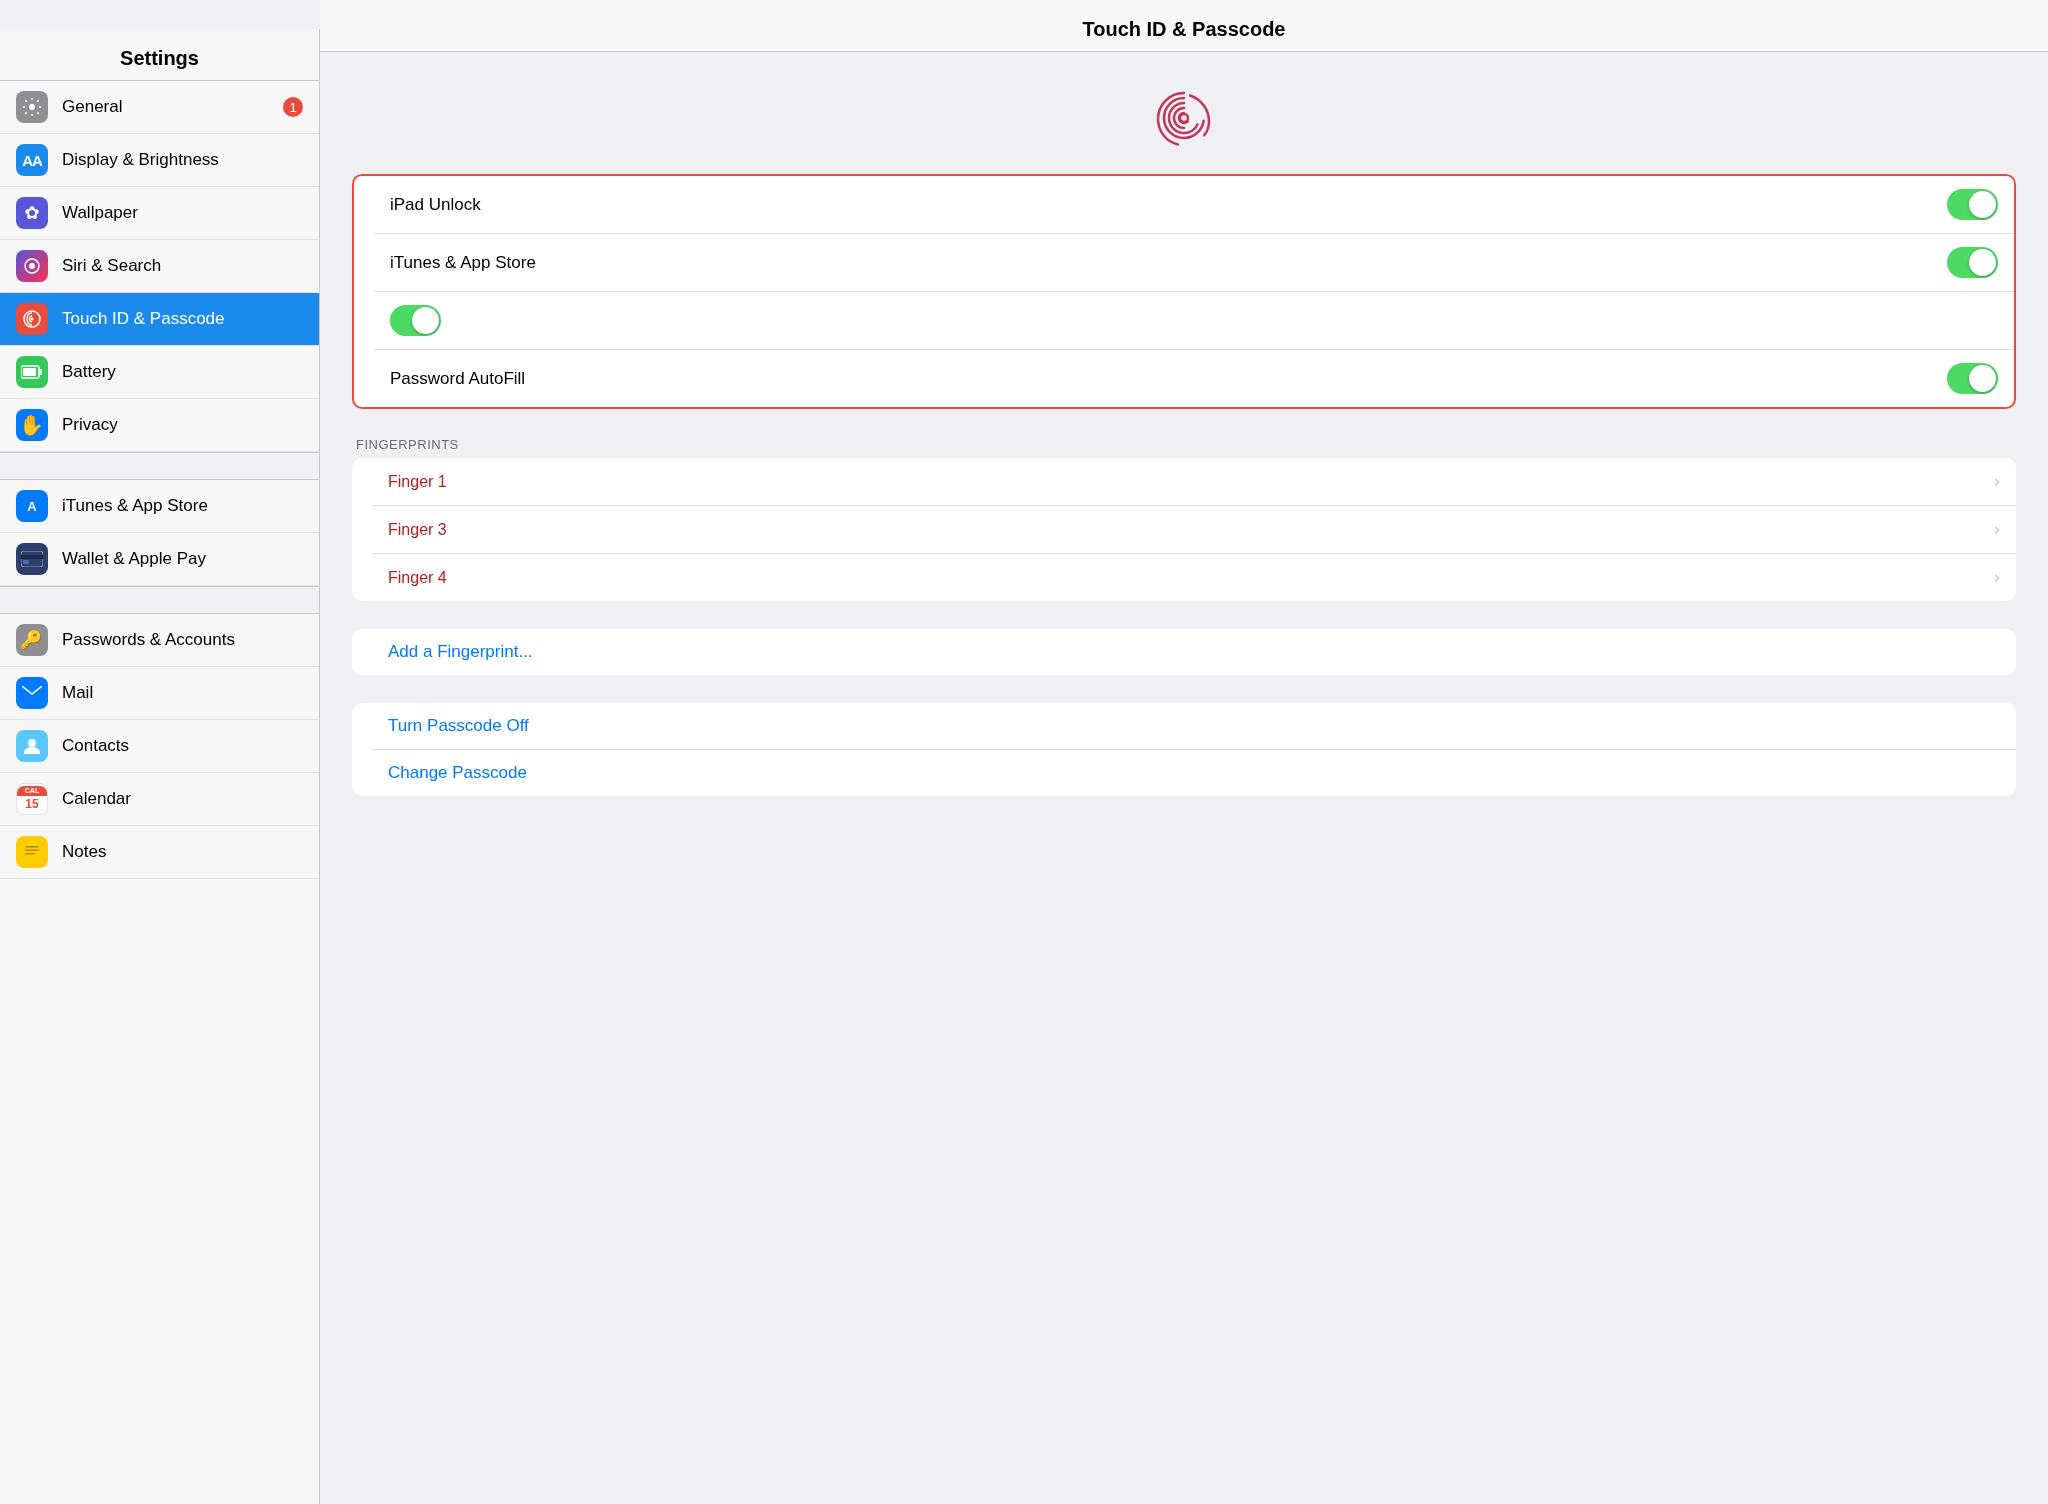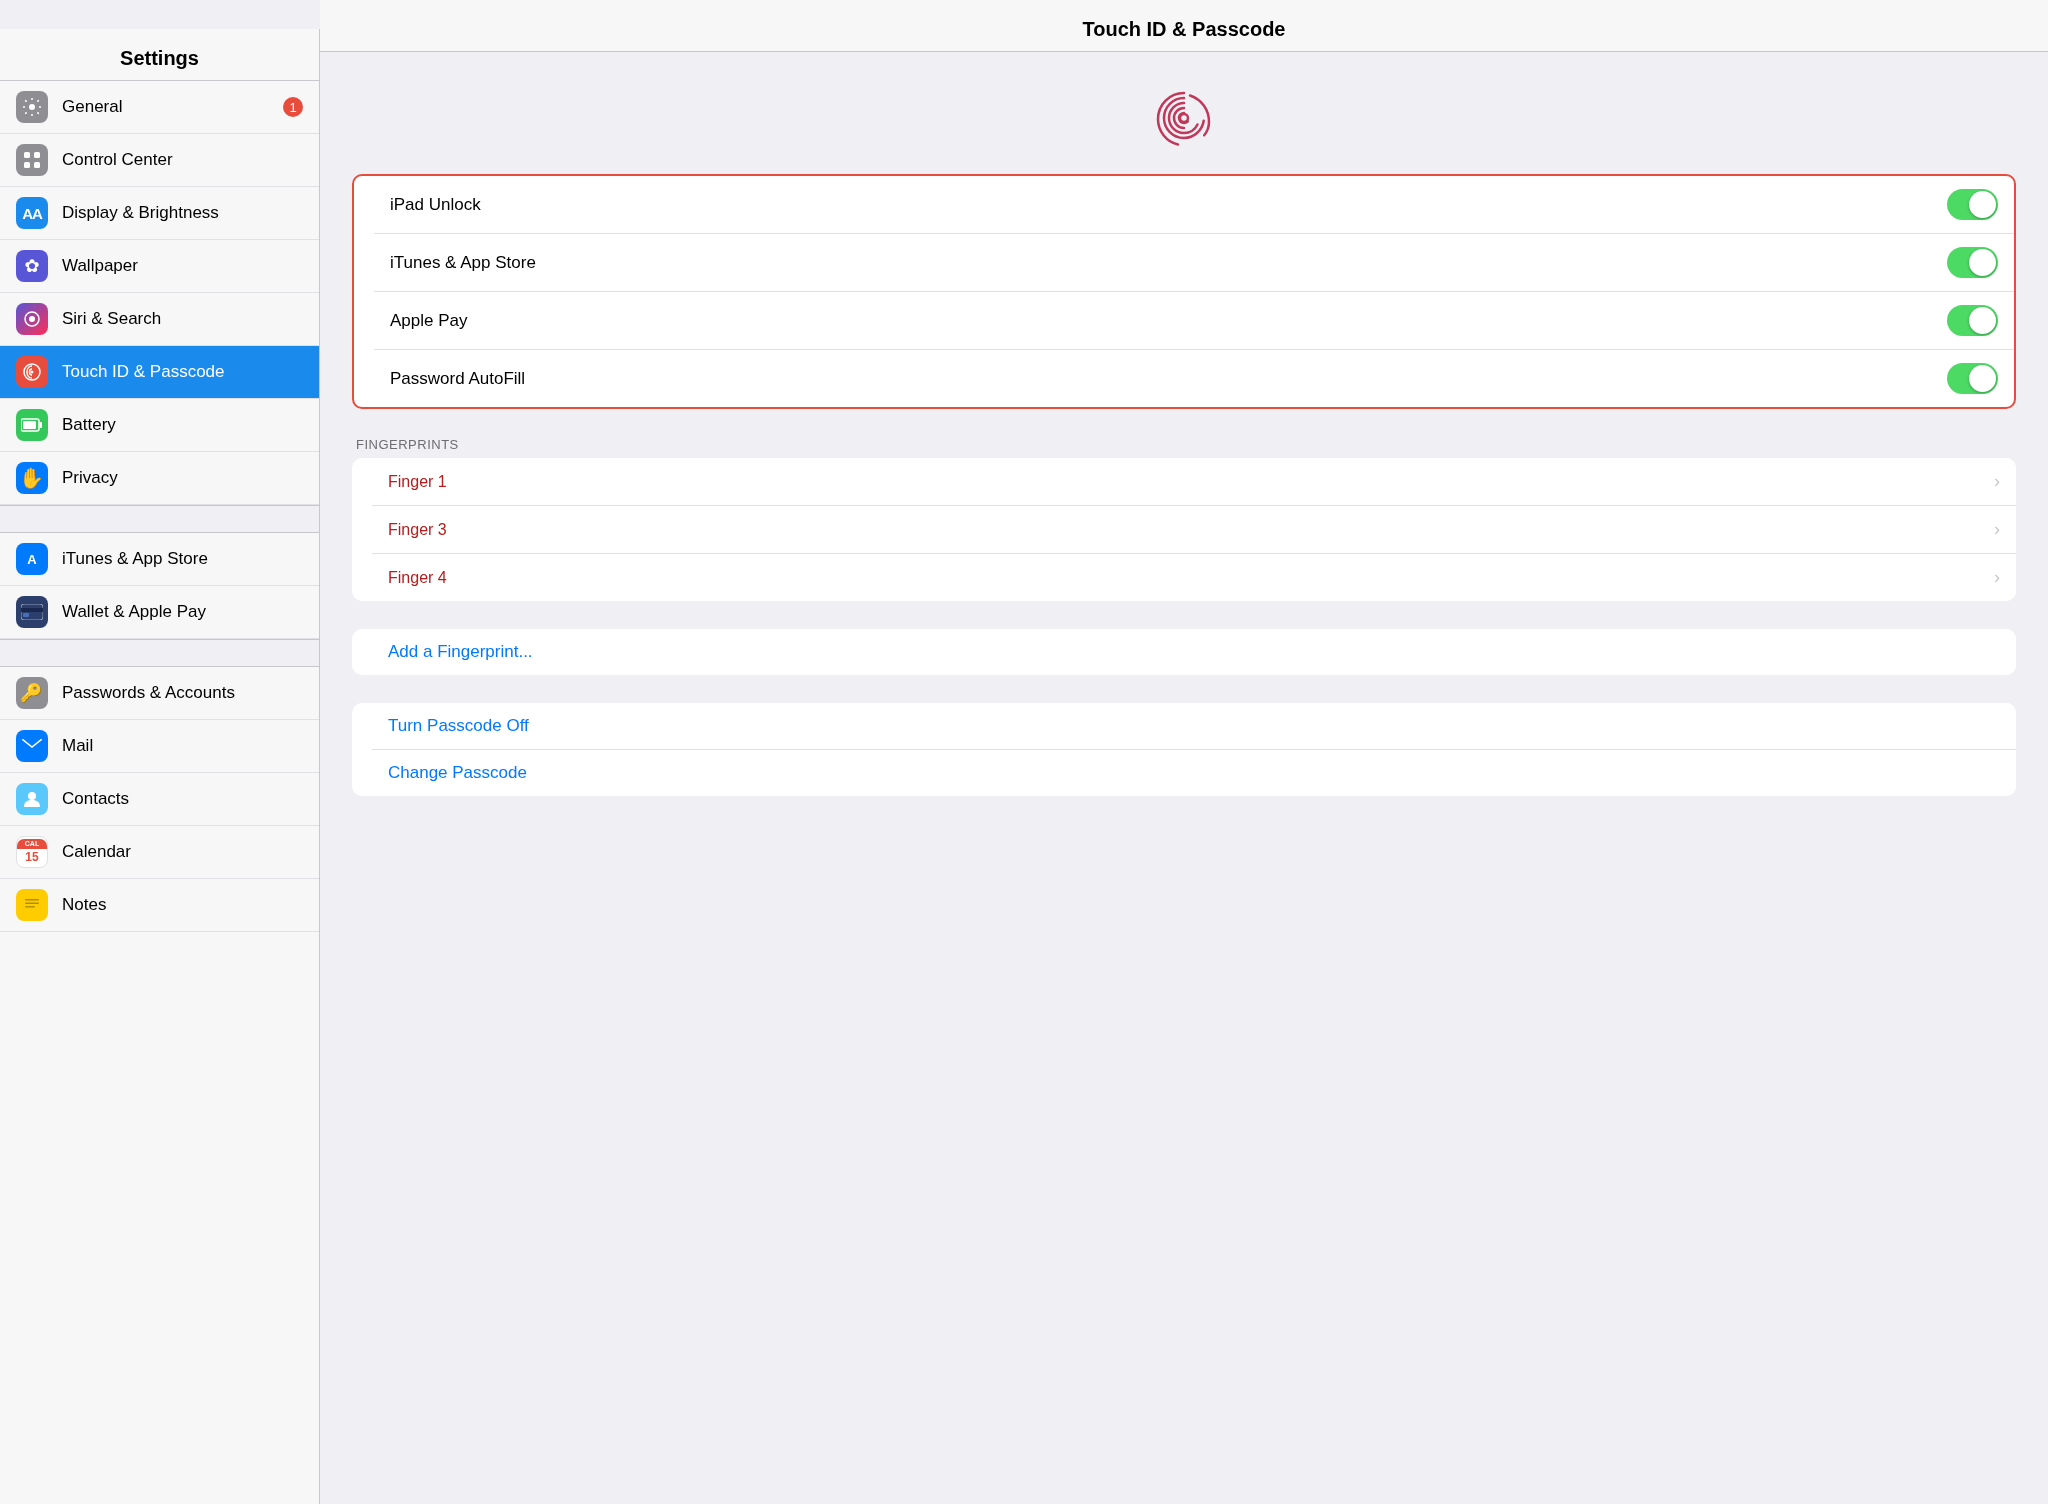--- a/index.html
+++ b/index.html
@@ -243,31 +243,20 @@
     <div class="sidebar-icon icon-gray" style="background:#8e8e93;">
       <svg width="20" height="20" viewBox="0 0 20 20" fill="white">
         <circle cx="10" cy="10" r="3"></circle>
         <path d="M10 1v2M10 17v2M1 10h2M17 10h2M3.22 3.22l1.42 1.42M15.36 15.36l1.42 1.42M3.22 16.78l1.42-1.42M15.36 4.64l1.42-1.42" stroke="white" stroke-width="1.5" fill="none"></path>
       </svg>
     </div>
     <span class="sidebar-label">General</span>
     <span class="sidebar-badge">1</span>
   </div>
 
-  <div class="sidebar-item">
-    <div class="sidebar-icon" style="background:#8e8e93; color:white; font-size:16px; font-weight:bold;">
-      <svg width="18" height="18" viewBox="0 0 18 18" fill="white">
-        <rect x="1" y="1" width="6" height="6" rx="1.5"></rect>
-        <rect x="11" y="1" width="6" height="6" rx="1.5"></rect>
-        <rect x="1" y="11" width="6" height="6" rx="1.5"></rect>
-        <rect x="11" y="11" width="6" height="6" rx="1.5"></rect>
-      </svg>
-    </div>
-    <span class="sidebar-label">Control Center</span>
-  </div>
 
   <div class="sidebar-item">
     <div class="sidebar-icon" style="background:#1a8bec; color:white; font-size:15px; font-weight:800; letter-spacing:-1px;">
       AA
     </div>
     <span class="sidebar-label">Display &amp; Brightness</span>
   </div>
 
   <div class="sidebar-item">
     <div class="sidebar-icon" style="background:#5856d6; color:white; font-size:18px;">
@@ -412,21 +401,20 @@
     <div class="card-group highlighted">
       <div class="card-row">
         <span class="card-row-label">iPad Unlock</span>
         <div class="toggle"></div>
       </div>
       <div class="card-row">
         <span class="card-row-label">iTunes &amp; App Store</span>
         <div class="toggle"></div>
       </div>
       <div class="card-row">
-        <span class="card-row-label">Apple Pay</span>
         <div class="toggle"></div>
       </div>
       <div class="card-row">
         <span class="card-row-label">Password AutoFill</span>
         <div class="toggle"></div>
       </div>
     </div>
 
     <div class="section-label">FINGERPRINTS</div>
 

